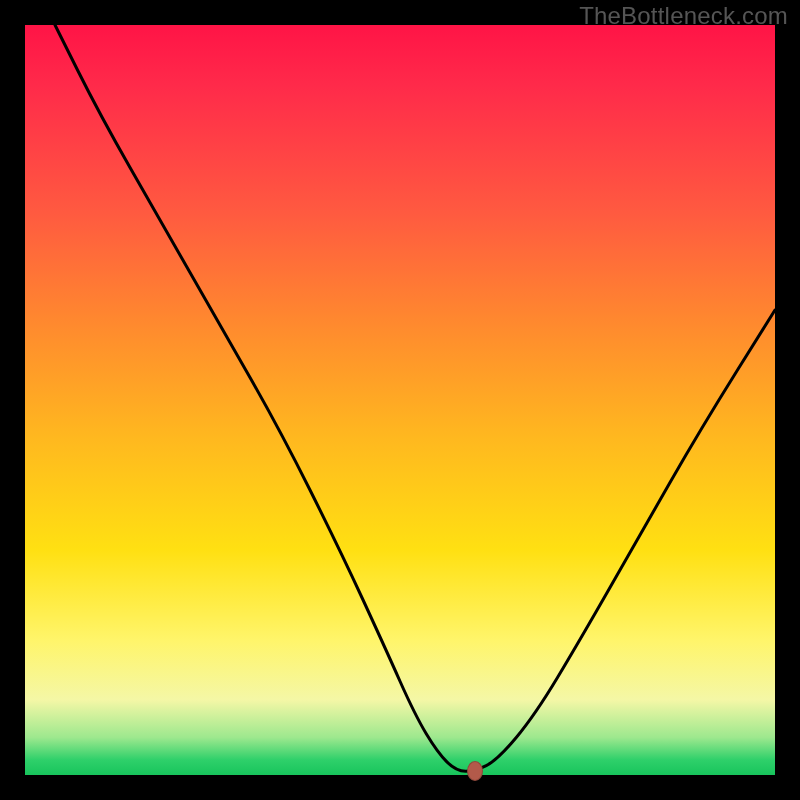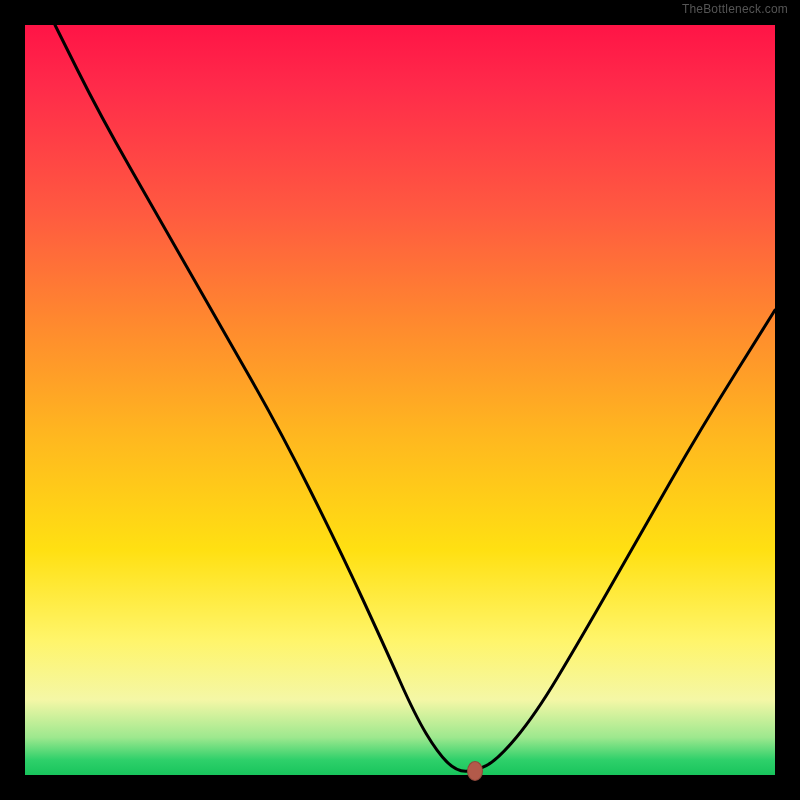--- a/index.html
+++ b/index.html
@@ -15,21 +15,21 @@
     position: relative;
     width: 800px;
     height: 800px;
     background: #000;
   }
   .watermark {
     position: absolute;
     top: 2px;
     right: 12px;
     color: #555;
-    font-size: 12px;
+    font-size: 24px;
     font-weight: 500;
     letter-spacing: 0.2px;
     user-select: none;
   }
   .plot {
     position: absolute;
     left: 25px;
     top: 25px;
     width: 750px;
     height: 750px;

